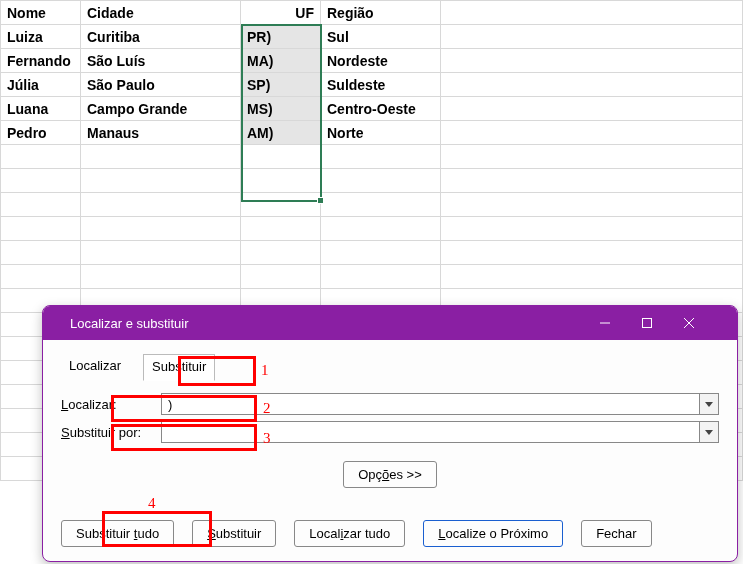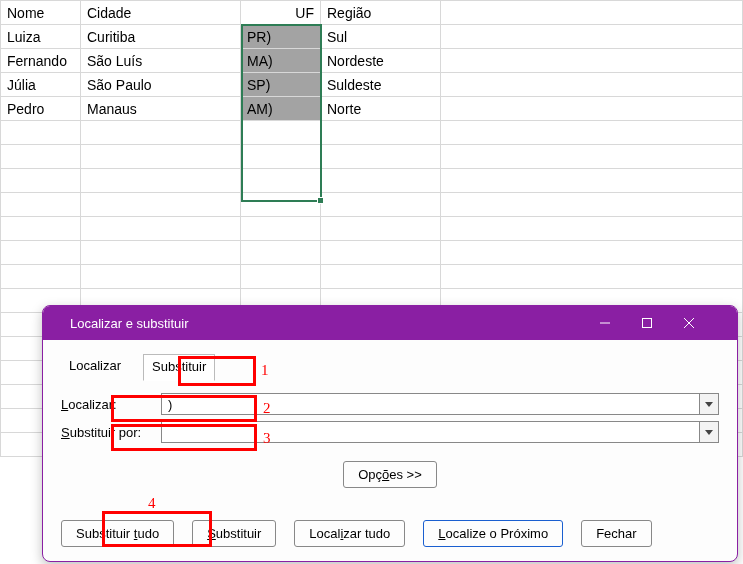--- a/index.html
+++ b/index.html
@@ -9,35 +9,36 @@
     font-size: 14px;
     background: #fff;
     width: 743px;
     height: 564px;
     position: relative;
     overflow: hidden;
   }
   table.sheet {
     border-collapse: collapse;
     width: 100%;
+    font-weight: bold;
   }
   table.sheet td {
     border: 1px solid #d8d8d8;
     height: 24px;
     padding: 2px 6px;
     vertical-align: middle;
     white-space: nowrap;
   }
   .col-a { width: 80px; }
   .col-b { width: 160px; }
   .col-c { width: 80px; text-align: right; }
   .col-d { width: 120px; }
   .col-e { width: auto; }
   .selected-col {
-    background: #a3a3a3;
+    background: #e5e5e5;
   }
   .sel-border {
     position: absolute;
     top: 24px;
     left: 241px;
     width: 81px;
     height: 178px;
     border: 2px solid #2e7d55;
     pointer-events: none;
   }
@@ -195,20 +196,27 @@
         <td>São Luís</td>
         <td class="selected-col">MA)</td>
         <td>Nordeste</td>
         <td></td>
       </tr>
   <tr>
         <td>Júlia</td>
         <td>São Paulo</td>
         <td class="selected-col">SP)</td>
         <td>Suldeste</td>
+        <td></td>
+      </tr>
+  <tr>
+        <td>Luana</td>
+        <td>Campo Grande</td>
+        <td class="selected-col">MS)</td>
+        <td>Centro-Oeste</td>
         <td></td>
       </tr>
   <tr>
         <td>Pedro</td>
         <td>Manaus</td>
         <td class="selected-col">AM)</td>
         <td>Norte</td>
         <td></td>
       </tr>
   <tr>

